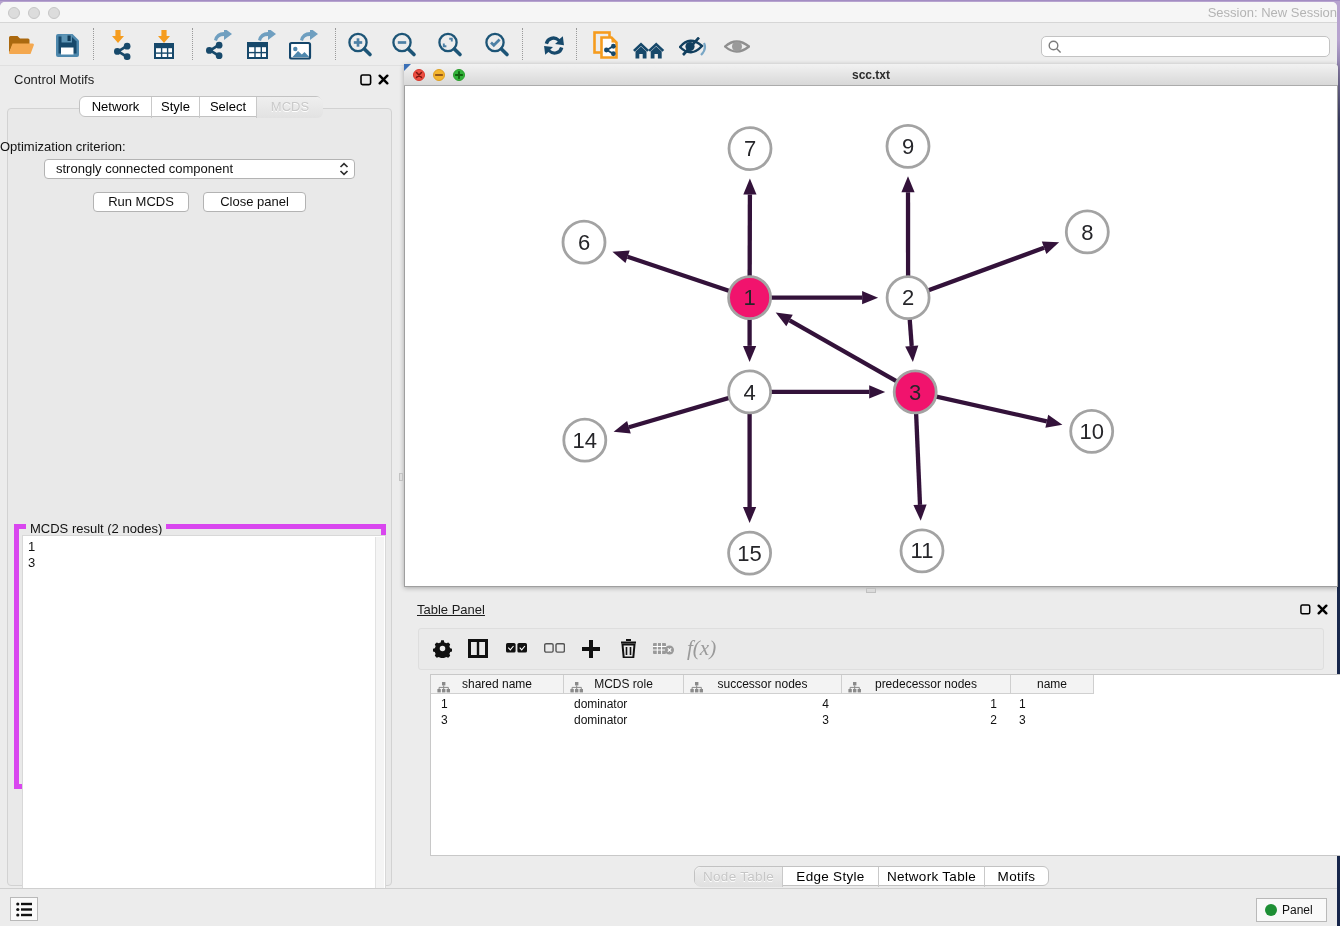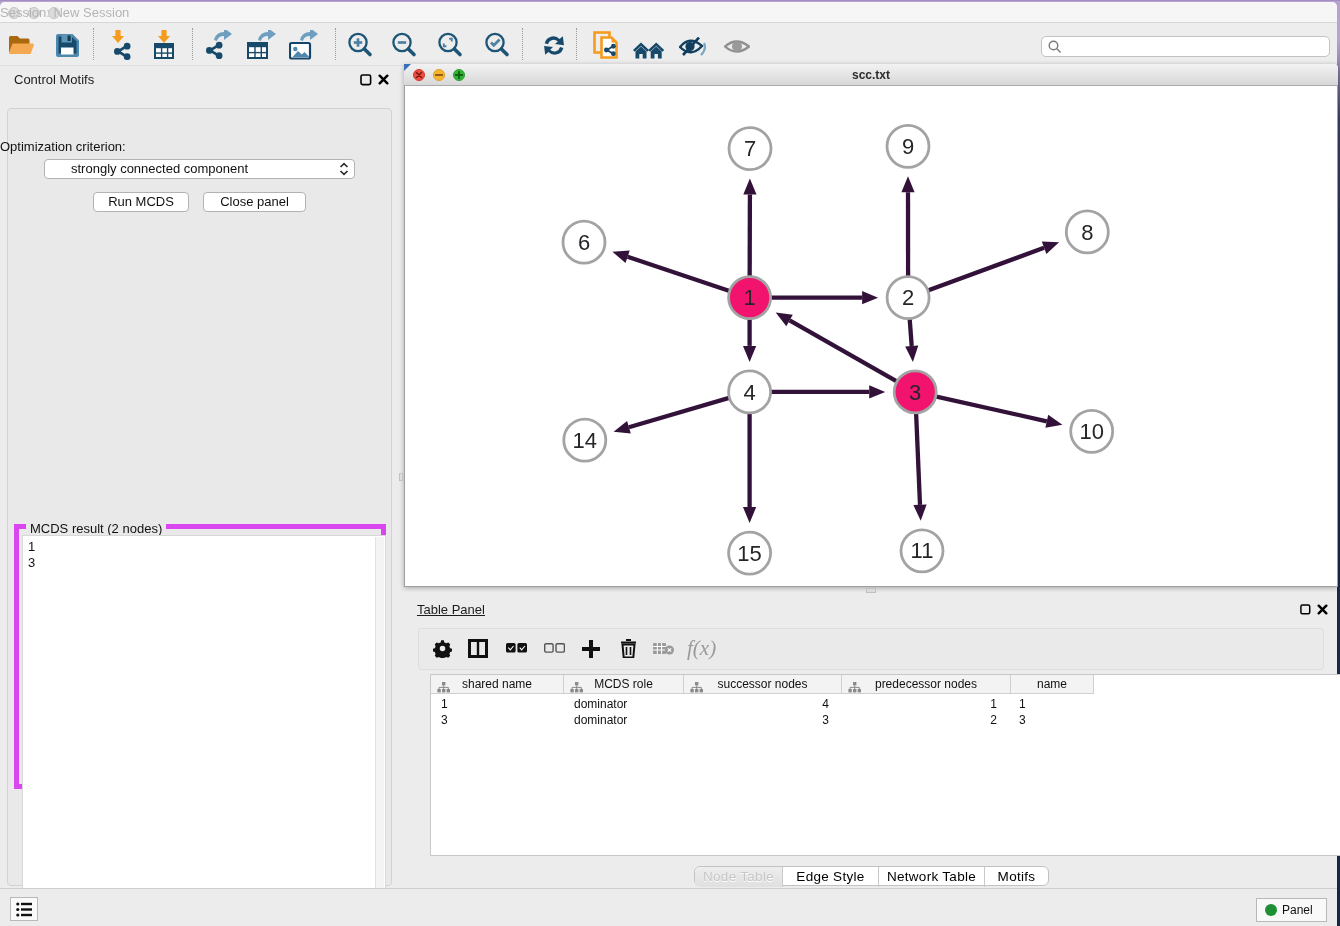--- a/index.html
+++ b/index.html
@@ -1,33 +1,33 @@
 <!DOCTYPE html>
 <html><head><meta charset="utf-8"><style>
 * { margin:0; padding:0; box-sizing:border-box; }
 html,body { width:1340px; height:926px; overflow:hidden; font-family:"Liberation Sans", sans-serif; }
 body { background:#b7a3cf; position:relative; }
 .abs { position:absolute; }
 #wallR { left:1337px; top:0; width:3px; height:926px; background:linear-gradient(#b7a3cf 0, #b7a3cf 40px, #3c3f66 120px, #1c2b4e 300px, #16254a 926px); }
 #app { left:0; top:2px; width:1337px; height:924px; background:#ececec; border-radius:5px 5px 0 0; }
 #titlebar { left:0; top:0; width:100%; height:21px; background:#f6f6f6; border-radius:5px 5px 0 0; border-bottom:1px solid #d6d6d6; }
 .tl { position:absolute; top:5px; width:12px; height:12px; border-radius:50%; background:#dcdcdc; border:1px solid #c6c6c6; }
-#title-text { width:100%; text-align:left; top:3px; font-size:13px; color:#b4b4b4; }
+#title-text { width:100%; text-align:right; top:3px; font-size:13px; color:#b4b4b4; }
 #toolbar { left:0; top:21px; width:100%; height:43px; background:#ededed; border-bottom:1px solid #e0e0e0; }
 .vsep { position:absolute; top:5px; height:32px; width:0; border-left:1px dotted #9a9a9a; }
 #search { left:1041px; top:13px; width:289px; height:21px; background:#fff; border:1px solid #c3c3c3; border-radius:5px; }
 #cp { left:0; top:62px; width:392px; height:824px; }
 #cp-title { left:14px; top:8px; font-size:13px; color:#1c1c1c; }
 #cp-body { left:7px; top:44px; width:385px; height:778px; background:#e9e9e9; border:1px solid #d2d2d2; border-radius:4px; }
 .tabrow { position:absolute; top:32px; left:79px; width:243px; height:21px; background:#fff; border:1px solid #c2c2c2; border-radius:6px; }
 .tab { position:absolute; top:0; height:21px; font-size:13px; color:#000; text-align:center; line-height:20px; }
 .tab + .tab { border-left:1px solid #c9c9c9; }
 .tab.sel { background:linear-gradient(#efefef,#e2e2e2); color:#c9c9c9; text-shadow:0 1px 0 #fff; border-radius:0 6px 6px 0; }
 #opt-label { left:0; top:75px; width:392px; text-align:left; font-size:13px; color:#111; }
-#dropdown { left:44px; top:95px; width:311px; height:20px; background:#fff; border:1px solid #b3b3b3; border-radius:4px; font-size:13px; color:#111; line-height:18px; padding-left:26px; }
+#dropdown { left:44px; top:95px; width:311px; height:20px; background:#fff; border:1px solid #b3b3b3; border-radius:4px; font-size:13px; color:#111; line-height:18px; padding-left:11px; }
 .btn { position:absolute; height:20px; background:#fff; border:1px solid #b3b3b3; border-radius:4px; font-size:13px; color:#111; text-align:center; line-height:18px; }
 #grp { left:14px; top:437px; width:372px; height:265px; border:5px solid #d946ef;margin-top:23px; }
 #grp-label { left:7px; top:-8px; background:#e9e9e9; padding:0 4px; font-size:13px; color:#111; }
 #grp-inner { left:3px; top:6px; width:364px; height:358px; background:#fff; border:1px solid #d8d8d8; }
 #grp-scroll { right:1px; top:1px; width:9px; height:356px; background:#f4f4f4; border-left:1px solid #e2e2e2; }
 #netwin { left:404px; top:62px; width:934px; height:523px; background:#fff; border-radius:4px 4px 0 0; box-shadow:0 1px 5px rgba(0,0,0,0.3); border:1px solid #9f9f9f; border-top:none; }
 #netbar { left:-1px; top:0; width:934px; height:22px; background:linear-gradient(#f2f2f2,#d8d8d8); border-bottom:1px solid #ababab; border-radius:4px 4px 0 0; }
 .tl2 { position:absolute; top:5px; width:12px; height:12px; border-radius:50%; }
 .tl2 svg { position:absolute; left:-1px; top:-1px; display:block; }
 #nettitle { width:100%; top:4px; text-align:center; font-size:12px; font-weight:bold; color:#2c2c2c; }
@@ -195,20 +195,26 @@
   </div>
   <div id="cp" class="abs">
     <div id="cp-title" class="abs">Control Motifs</div>
     <svg class="abs" style="left:360px;top:10px" width="12" height="12" viewBox="0 0 12 12">
         <rect x="1" y="1" width="9.6" height="9.6" rx="1.6" fill="none" stroke="#000" stroke-width="1.6"></rect>
       </svg>
     <svg class="abs" style="left:378px;top:10px" width="11" height="11" viewBox="0 0 13 13">
         <path d="M2 2 L11 11 M11 2 L2 11" stroke="#000" stroke-width="2.9" stroke-linecap="round"></path>
       </svg>
     <div id="cp-body" class="abs"></div>
+    <div class="tabrow">
+      <div class="tab" style="left:0px;width:71px">Network</div>
+      <div class="tab" style="left:71px;width:48px">Style</div>
+      <div class="tab" style="left:119px;width:57px">Select</div>
+      <div class="tab sel" style="left:176px;width:67px">MCDS</div>
+    </div>
     <div id="opt-label" class="abs">Optimization criterion:</div>
     <div id="dropdown" class="abs">strongly connected component
       <svg width="10" height="14" viewBox="0 0 10 14" style="position:absolute;right:5px;top:2px">
         <path d="M1.5 5 L5 1.7 L8.5 5 M1.5 9 L5 12.3 L8.5 9" fill="none" stroke="#2d2d2d" stroke-width="1.7"></path>
       </svg>
     </div>
     <div class="btn" style="left:93px;top:128px;width:96px">Run MCDS</div>
     <div class="btn" style="left:203px;top:128px;width:103px">Close panel</div>
     <div id="grp" class="abs">
       <div id="grp-label" class="abs">MCDS result (2 nodes)</div>

